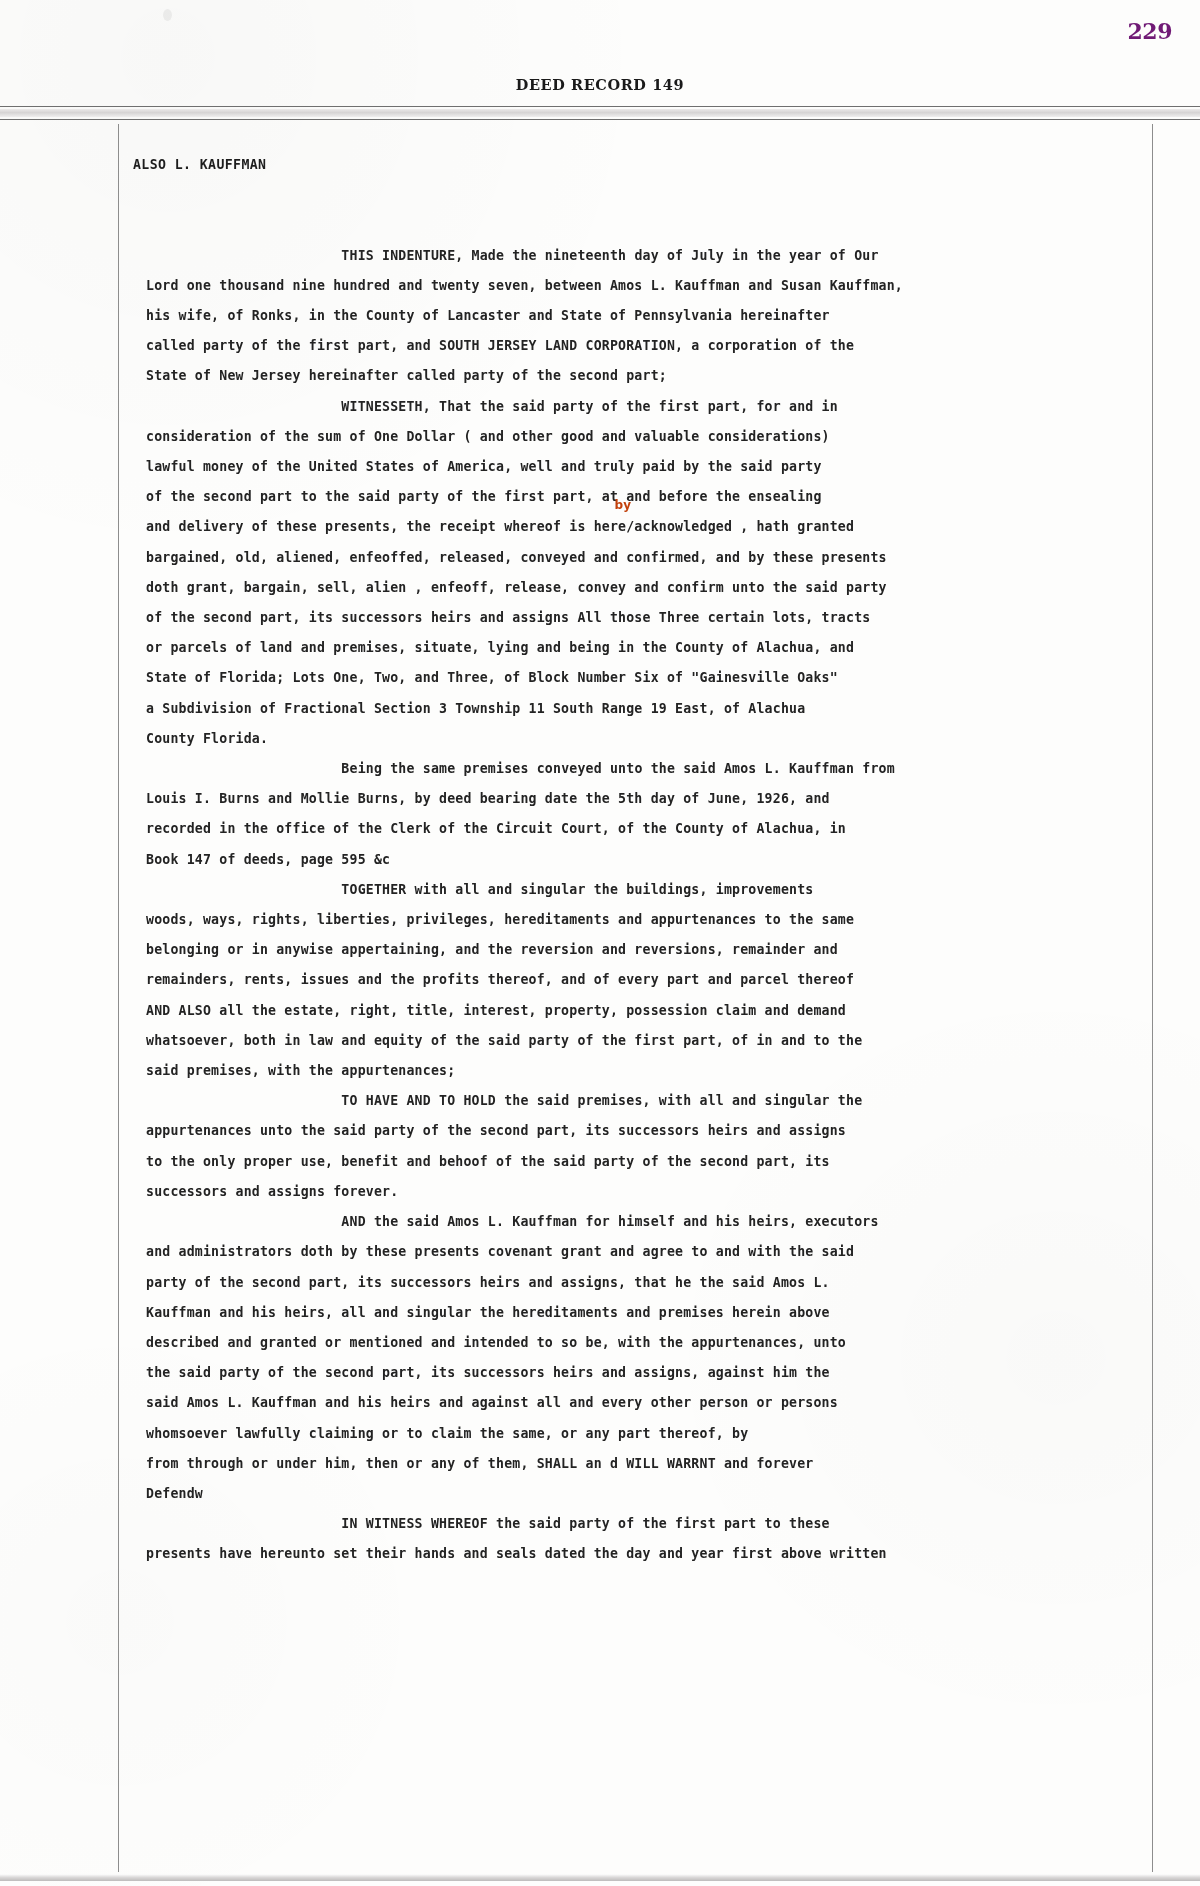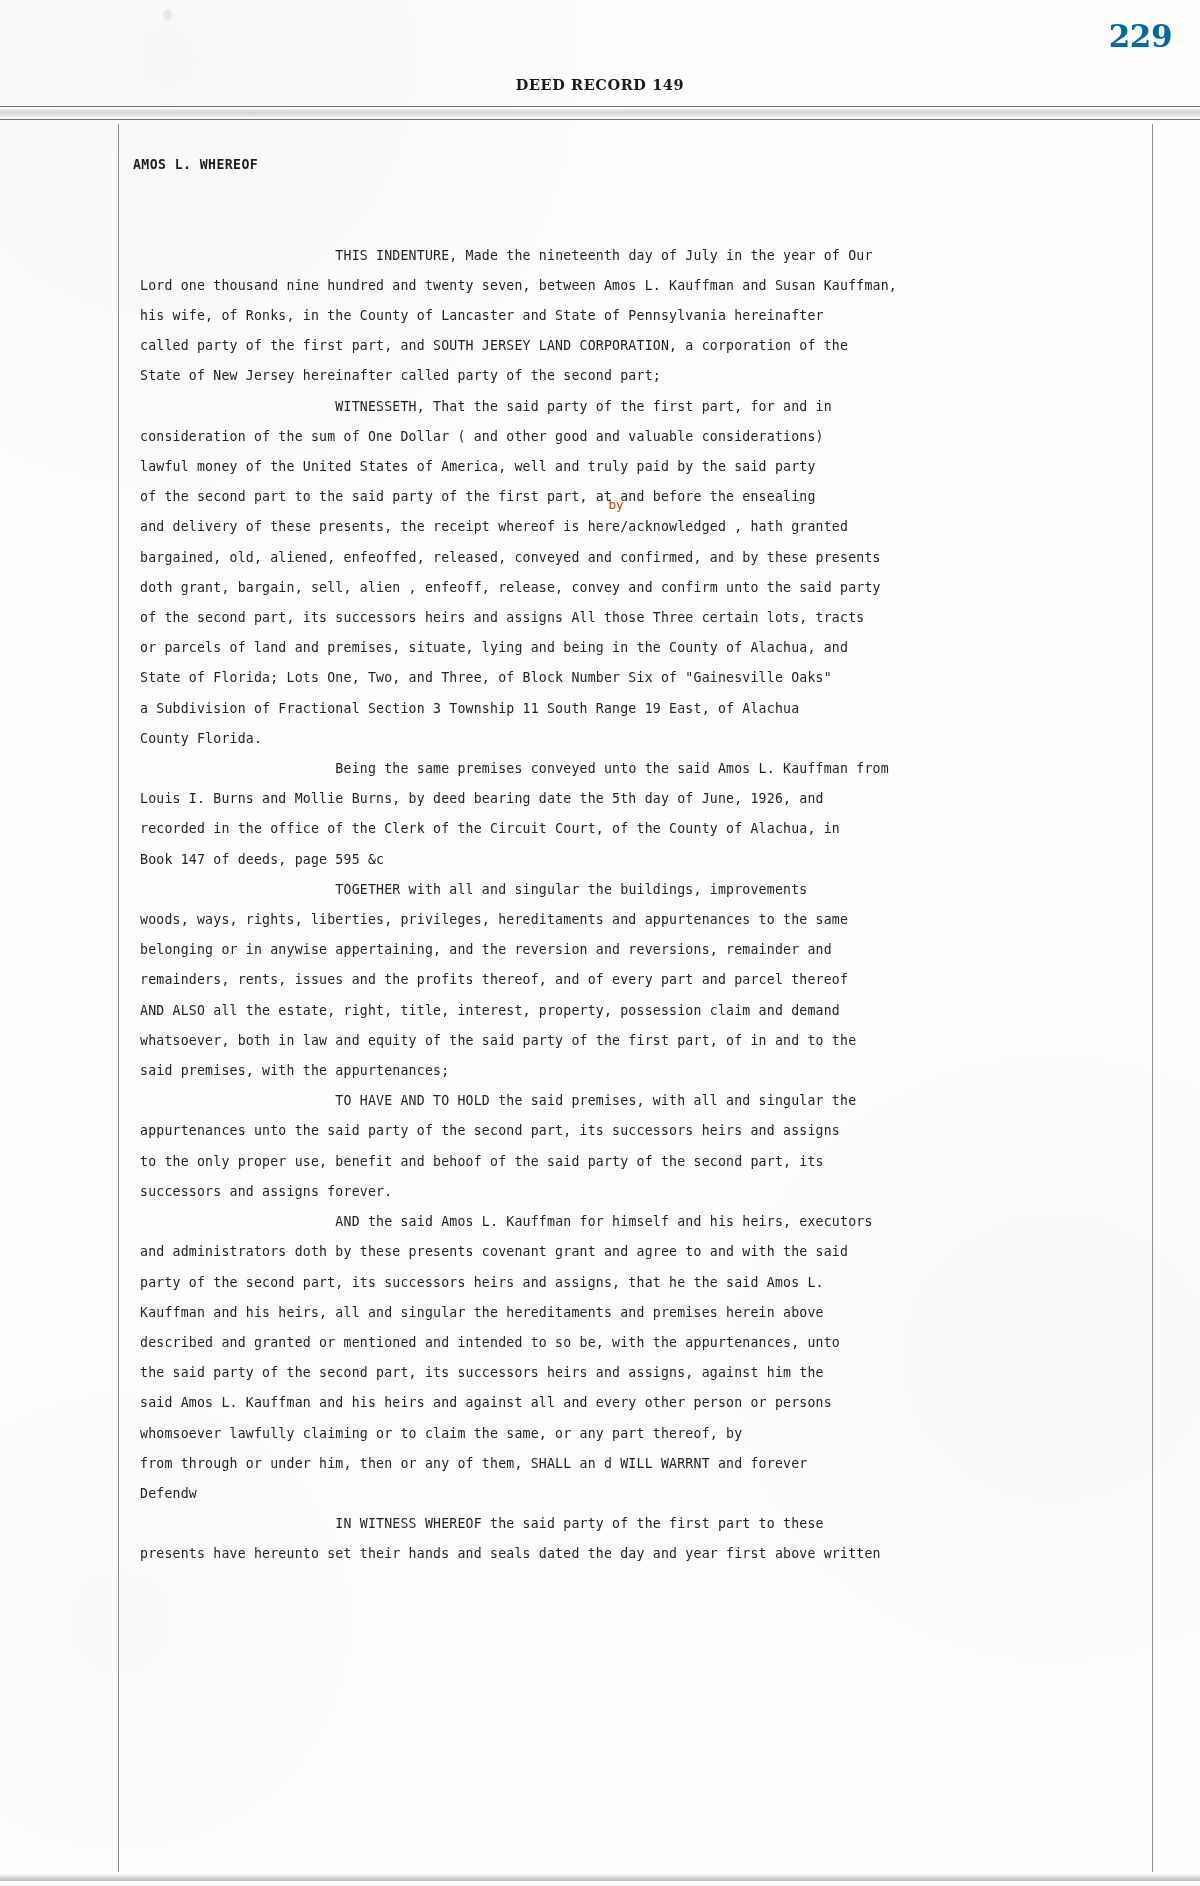--- a/index.html
+++ b/index.html
@@ -30,24 +30,24 @@
       radial-gradient(ellipse 40% 25% at 10% 86%, rgba(0,0,0,0.012), rgba(0,0,0,0) 70%);
     pointer-events: none;
   }
 
   
   .page-number {
     position: absolute;
     top: 18px;
     right: 28px;
     font-family: "DejaVu Serif", serif;
-    font-size: 31px;
+    font-size: 22px;
     font-weight: 700;
     letter-spacing: -0.5px;
-    color: #0369a1;
+    color: #701a75;
     text-align: center;
   }
 
   
   .smudge {
     position: absolute;
     left: 163px;
     top: 9px;
     width: 9px;
     height: 12px;
@@ -117,29 +117,30 @@
     left: 0;
     top: 1874px;
     width: 1200px;
     height: 7px;
     background: linear-gradient(180deg, #ffffff 0%, #d9d7d7 50%, #bdbbbb 100%);
   }
 
   
   .typescript {
     position: absolute;
-    left: 140px;
+    left: 146px;
     top: 150px;
     width: 1000px;
     font-family: "DejaVu Sans Mono", monospace;
     font-size: 13.2px;
     line-height: 30.2px;
     color: #232323;
     letter-spacing: 0.2px;
     white-space: pre-wrap;
+    font-weight: bold;
   }
   .tl { position: relative; min-height: 30.2px; }
 
   
   .interlineation {
     position: absolute;
     font-family: "DejaVu Sans", sans-serif;
     font-size: 12px;
     color: #c2410c;
     line-height: 1;
@@ -174,18 +175,18 @@
     <div class="rule r1"></div>
     <div class="band"></div>
     <div class="rule r2"></div>
   </div>
 
   <div class="frame-left"></div>
   <div class="frame-right"></div>
   <div class="frame-bottom"></div>
 
   <div class="header-block">
-    <div class="hdr-line bold">AMOS L. WHEREOF</div>
+    <div class="hdr-line bold">ALSO L. KAUFFMAN</div>
   </div>
 
   <div class="typescript" id="body-root" style="top: 240.6px;"><div class="tl">                        THIS INDENTURE, Made the nineteenth day of July in the year of Our</div><div class="tl">Lord one thousand nine hundred and twenty seven, between Amos L. Kauffman and Susan Kauffman,</div><div class="tl">his wife, of Ronks, in the County of Lancaster and State of Pennsylvania hereinafter</div><div class="tl">called party of the first part, and SOUTH JERSEY LAND CORPORATION, a corporation of the</div><div class="tl">State of New Jersey hereinafter called party of the second part;</div><div class="tl">                        WITNESSETH, That the said party of the first part, for and in</div><div class="tl">consideration of the sum of One Dollar ( and other good and valuable considerations)</div><div class="tl">lawful money of the United States of America, well and truly paid by the said party</div><div class="tl">of the second part to the said party of the first part, at and before the ensealing</div><div class="tl">and delivery of these presents, the receipt whereof is here/acknowledged , hath granted<span class="interlineation" style="left: 468.46px;">by</span></div><div class="tl">bargained, old, aliened, enfeoffed, released, conveyed and confirmed, and by these presents</div><div class="tl">doth grant, bargain, sell, alien , enfeoff, release, convey and confirm unto the said party</div><div class="tl">of the second part, its successors heirs and assigns All those Three certain lots, tracts</div><div class="tl">or parcels of land and premises, situate, lying and being in the County of Alachua, and</div><div class="tl">State of Florida; Lots One, Two, and Three, of Block Number Six of "Gainesville Oaks"</div><div class="tl">a Subdivision of Fractional Section 3 Township 11 South Range 19 East, of Alachua</div><div class="tl">County Florida.</div><div class="tl">                        Being the same premises conveyed unto the said Amos L. Kauffman from</div><div class="tl">Louis I. Burns and Mollie Burns, by deed bearing date the 5th day of June, 1926, and</div><div class="tl">recorded in the office of the Clerk of the Circuit Court, of the County of Alachua, in</div><div class="tl">Book 147 of deeds, page 595 &amp;c</div><div class="tl">                        TOGETHER with all and singular the buildings, improvements</div><div class="tl">woods, ways, rights, liberties, privileges, hereditaments and appurtenances to the same</div><div class="tl">belonging or in anywise appertaining, and the reversion and reversions, remainder and</div><div class="tl">remainders, rents, issues and the profits thereof, and of every part and parcel thereof</div><div class="tl">AND ALSO all the estate, right, title, interest, property, possession claim and demand</div><div class="tl">whatsoever, both in law and equity of the said party of the first part, of in and to the</div><div class="tl">said premises, with the appurtenances;</div><div class="tl">                        TO HAVE AND TO HOLD the said premises, with all and singular the</div><div class="tl">appurtenances unto the said party of the second part, its successors heirs and assigns</div><div class="tl">to the only proper use, benefit and behoof of the said party of the second part, its</div><div class="tl">successors and assigns forever.</div><div class="tl">                        AND the said Amos L. Kauffman for himself and his heirs, executors</div><div class="tl">and administrators doth by these presents covenant grant and agree to and with the said</div><div class="tl">party of the second part, its successors heirs and assigns, that he the said Amos L.</div><div class="tl">Kauffman and his heirs, all and singular the hereditaments and premises herein above</div><div class="tl">described and granted or mentioned and intended to so be, with the appurtenances, unto</div><div class="tl">the said party of the second part, its successors heirs and assigns, against him the</div><div class="tl">said Amos L. Kauffman and his heirs and against all and every other person or persons</div><div class="tl">whomsoever lawfully claiming or to claim the same, or any part thereof, by</div><div class="tl">from through or under him, then or any of them, SHALL an d WILL WARRNT and forever</div><div class="tl">Defendw</div><div class="tl">                        IN WITNESS WHEREOF the said party of the first part to these</div><div class="tl">presents have hereunto set their hands and seals dated the day and year first above written</div></div>
 
 </div>
 
 </body></html>

